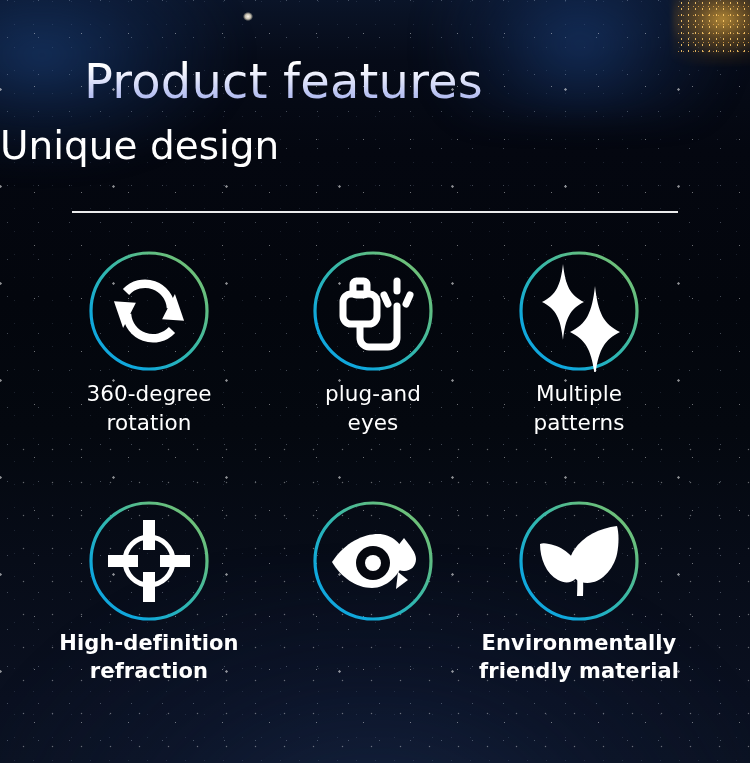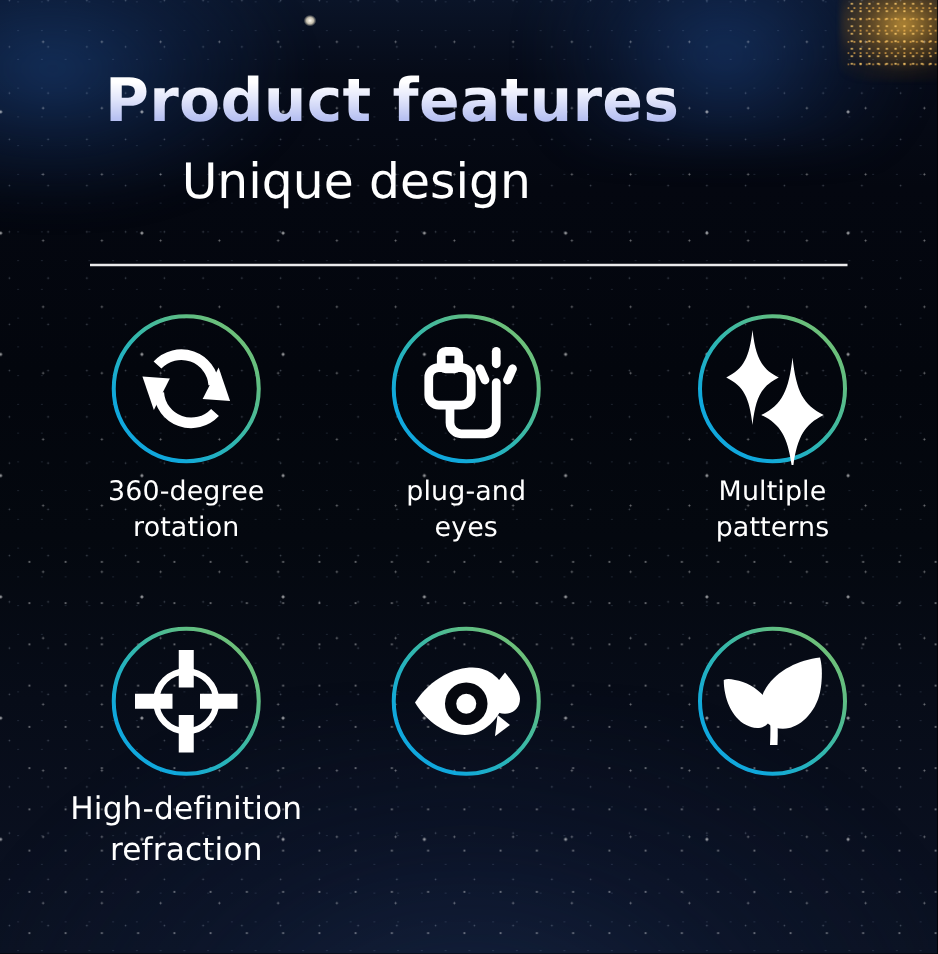--- a/index.html
+++ b/index.html
@@ -138,35 +138,34 @@
   
   .headings {
     position: absolute;
     left: 0; top: 0;
     width: 750px;
   }
   .title-main {
     position: absolute;
     left: 84px; top: 57px;
     font-size: 48px;
-    font-weight: 700;
+    font-weight: 400;
     letter-spacing: 0.2px;
     line-height: 1;
     background: linear-gradient(to bottom, #ffffff 18%, #e3e7fb 45%, #b9c2f2 78%, #a9b3ee 100%);
     -webkit-background-clip: text;
     background-clip: text;
     color: transparent;
     -webkit-text-fill-color: transparent;
     white-space: nowrap;
   }
   .title-sub {
     position: absolute;
     left: 0; top: 126px;
     width: 600px;
-    text-align: center;
     padding-right: 30px;
     box-sizing: border-box;
     font-size: 39px;
     font-weight: 400;
     color: #ffffff;
     line-height: 1;
     white-space: nowrap;
   }
   .divider {
     position: absolute;
@@ -186,39 +185,39 @@
     position: relative;
     height: 250px;
   }
   .cell {
     position: absolute;
     width: 230px;
     text-align: center;
   }
   .cell.c0 { left: 34px; }
   .cell.c1 { left: 258px; }
-  .cell.c2 { left: 503px; }
+  .cell.c2 { left: 464px; }
 
   .ring-wrap {
     position: relative;
     width: 122px; height: 122px;
     margin: 0 auto;
   }
   .ring-wrap svg { display: block; }
 
   .cell-label {
     margin-top: 8px;
     font-size: 21.5px;
     line-height: 1.33;
     color: #ffffff;
     font-weight: 400;
     white-space: pre-line;
     letter-spacing: 0.1px;
   }
-  .cell.wide .cell-label { font-size: 25px; }
+  .cell.wide .cell-label { font-size: 21px; font-weight: bold; }
 </style>
 </head>
 <body>
 
 <div id="stage">
 
   <div class="bg-base"></div>
   <div class="bg-nebula-left"></div>
   <div class="bg-nebula-topmid"></div>
   <div class="bg-citylights"></div>
@@ -384,17 +383,19 @@
                        C 59 57 44 46 31 44
                        C 27 43 24 43 22 44 Z"></path>
 
               <path d="M 55 56
                        C 59 66 60 78 59 96
                        L 65 96
                        C 66 76 64 64 60 54 Z"></path>
             </g>
           </svg>
         </div>
+        <div class="cell-label">Environmentally
+friendly material</div>
       </div>
 
     </div>
   </div>
 </div>
 
 </body></html>

